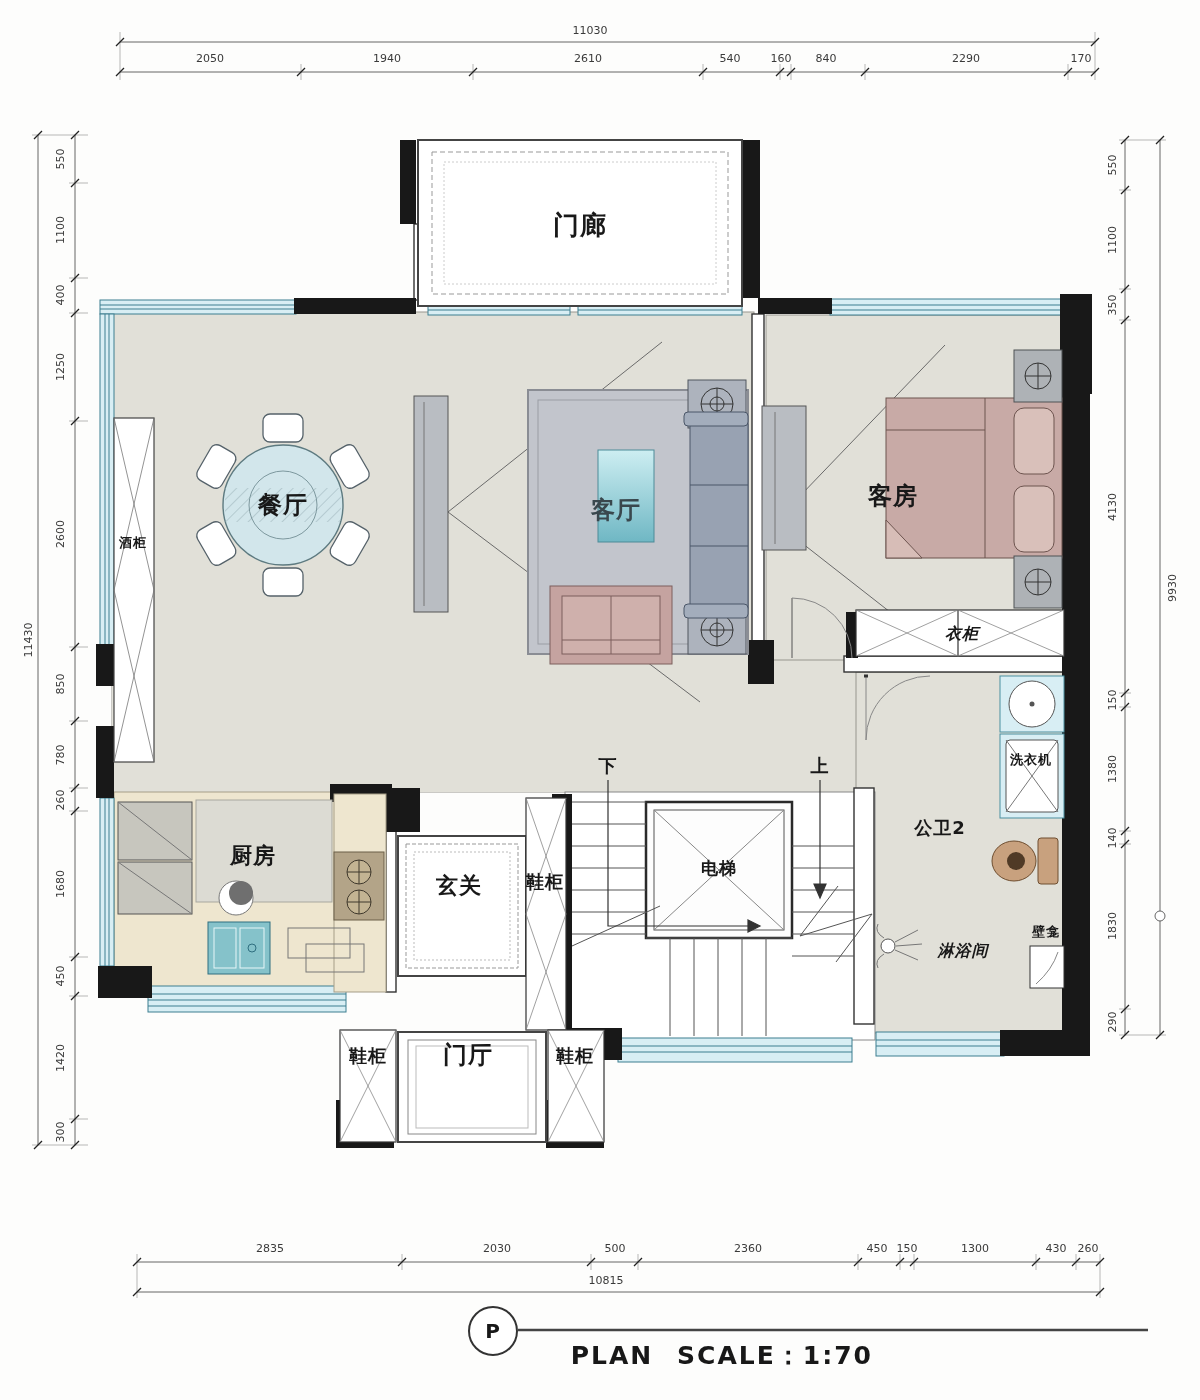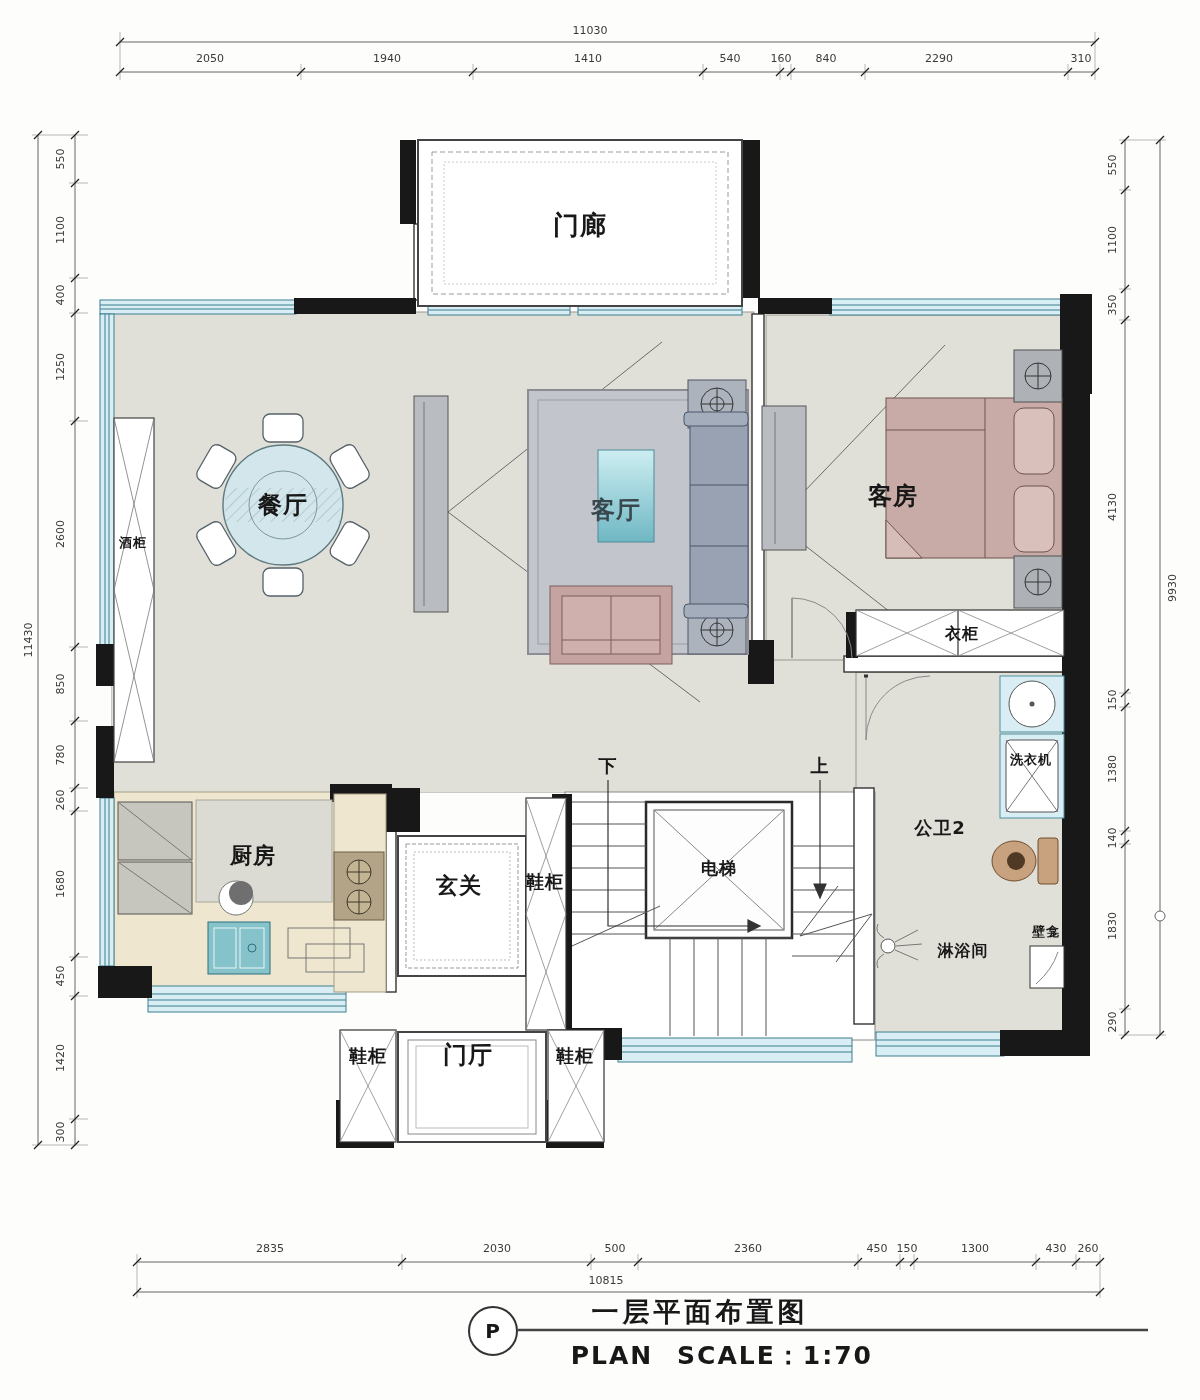--- a/index.html
+++ b/index.html
@@ -5,21 +5,21 @@
   html,body{margin:0;padding:0;background:#fff;}
   .canvas{position:relative;width:1200px;height:1400px;background:#fdfdfc;overflow:hidden;
           font-family:"DejaVu Sans","Liberation Sans",sans-serif;}
   svg{position:absolute;left:0;top:0;}
   .lbl{position:absolute;transform:translate(-50%,-50%);font-weight:bold;color:#181818;
        white-space:nowrap;letter-spacing:1px;text-align:right;}
   .dim{position:absolute;transform:translate(-50%,-50%);font-size:11px;font-weight:normal;
        color:#3a3a3a;letter-spacing:0;white-space:nowrap;}
   .vert{transform:translate(-50%,-50%) rotate(-90deg);}
   .t26{font-size:26px;} .t24{font-size:24px;} .t22{font-size:22px;} .t18{font-size:18px;}
-  .t17{font-size:17px;} .t16{font-size:16px;} .t15{font-size:13px;} .t13{font-size:18px;}
+  .t17{font-size:17px;} .t16{font-size:16px;font-style:italic;} .t15{font-size:13px;} .t13{font-size:18px;}
   .t20{font-size:20px;}
   .title-cn{font-size:27px;letter-spacing:4px;}
   .title-en{font-size:25px;letter-spacing:2px;}
 </style>
 </head>
 <body>
 
 <div class="canvas">
 
 <svg width="1200" height="1400" viewBox="0 0 1200 1400">
@@ -331,26 +331,26 @@
 
   <g>
     <circle cx="493" cy="1331" r="24" fill="#fff" stroke="#333" stroke-width="2"></circle>
     <line x1="518" y1="1330" x2="1148" y2="1330" stroke="#444" stroke-width="2.5"></line>
   </g>
 </svg>
 
 <span class="dim" style="left:590px;top:30px">11030</span>
 <span class="dim" style="left:210px;top:58px">2050</span>
 <span class="dim" style="left:387px;top:58px">1940</span>
-<span class="dim" style="left:588px;top:58px">1410</span>
+<span class="dim" style="left:588px;top:58px">2610</span>
 <span class="dim" style="left:730px;top:58px">540</span>
 <span class="dim" style="left:781px;top:58px">160</span>
 <span class="dim" style="left:826px;top:58px">840</span>
-<span class="dim" style="left:939px;top:58px">2290</span>
-<span class="dim" style="left:1081px;top:58px">310</span>
+<span class="dim" style="left:966px;top:58px">2290</span>
+<span class="dim" style="left:1081px;top:58px">170</span>
 
 <span class="dim vert" style="left:28px;top:640px">11430</span>
 <span class="dim vert" style="left:60px;top:159px">550</span>
 <span class="dim vert" style="left:60px;top:230px">1100</span>
 <span class="dim vert" style="left:60px;top:295px">400</span>
 <span class="dim vert" style="left:60px;top:367px">1250</span>
 <span class="dim vert" style="left:60px;top:534px">2600</span>
 <span class="dim vert" style="left:60px;top:684px">850</span>
 <span class="dim vert" style="left:60px;top:755px">780</span>
 <span class="dim vert" style="left:60px;top:800px">260</span>
@@ -395,17 +395,16 @@
 <span class="lbl t22" style="left:459px;top:886px">玄关</span>
 <span class="lbl t13" style="left:545px;top:882px">鞋柜</span>
 <span class="lbl t17" style="left:719px;top:868px">电梯</span>
 <span class="lbl t24" style="left:468px;top:1055px">门厅</span>
 <span class="lbl t13" style="left:368px;top:1056px">鞋柜</span>
 <span class="lbl t13" style="left:575px;top:1056px">鞋柜</span>
 <span class="lbl t18" style="left:608px;top:766px">下</span>
 <span class="lbl t18" style="left:820px;top:766px">上</span>
 
 <span class="lbl t20" style="left:493px;top:1331px">P</span>
-<span class="lbl title-cn" style="left:700px;top:1312px">一层平面布置图</span>
 <span class="lbl title-en" style="left:612px;top:1355px">PLAN</span>
 <span class="lbl title-en" style="left:775px;top:1355px">SCALE：1:70</span>
 
 </div>
 
 </body></html>

